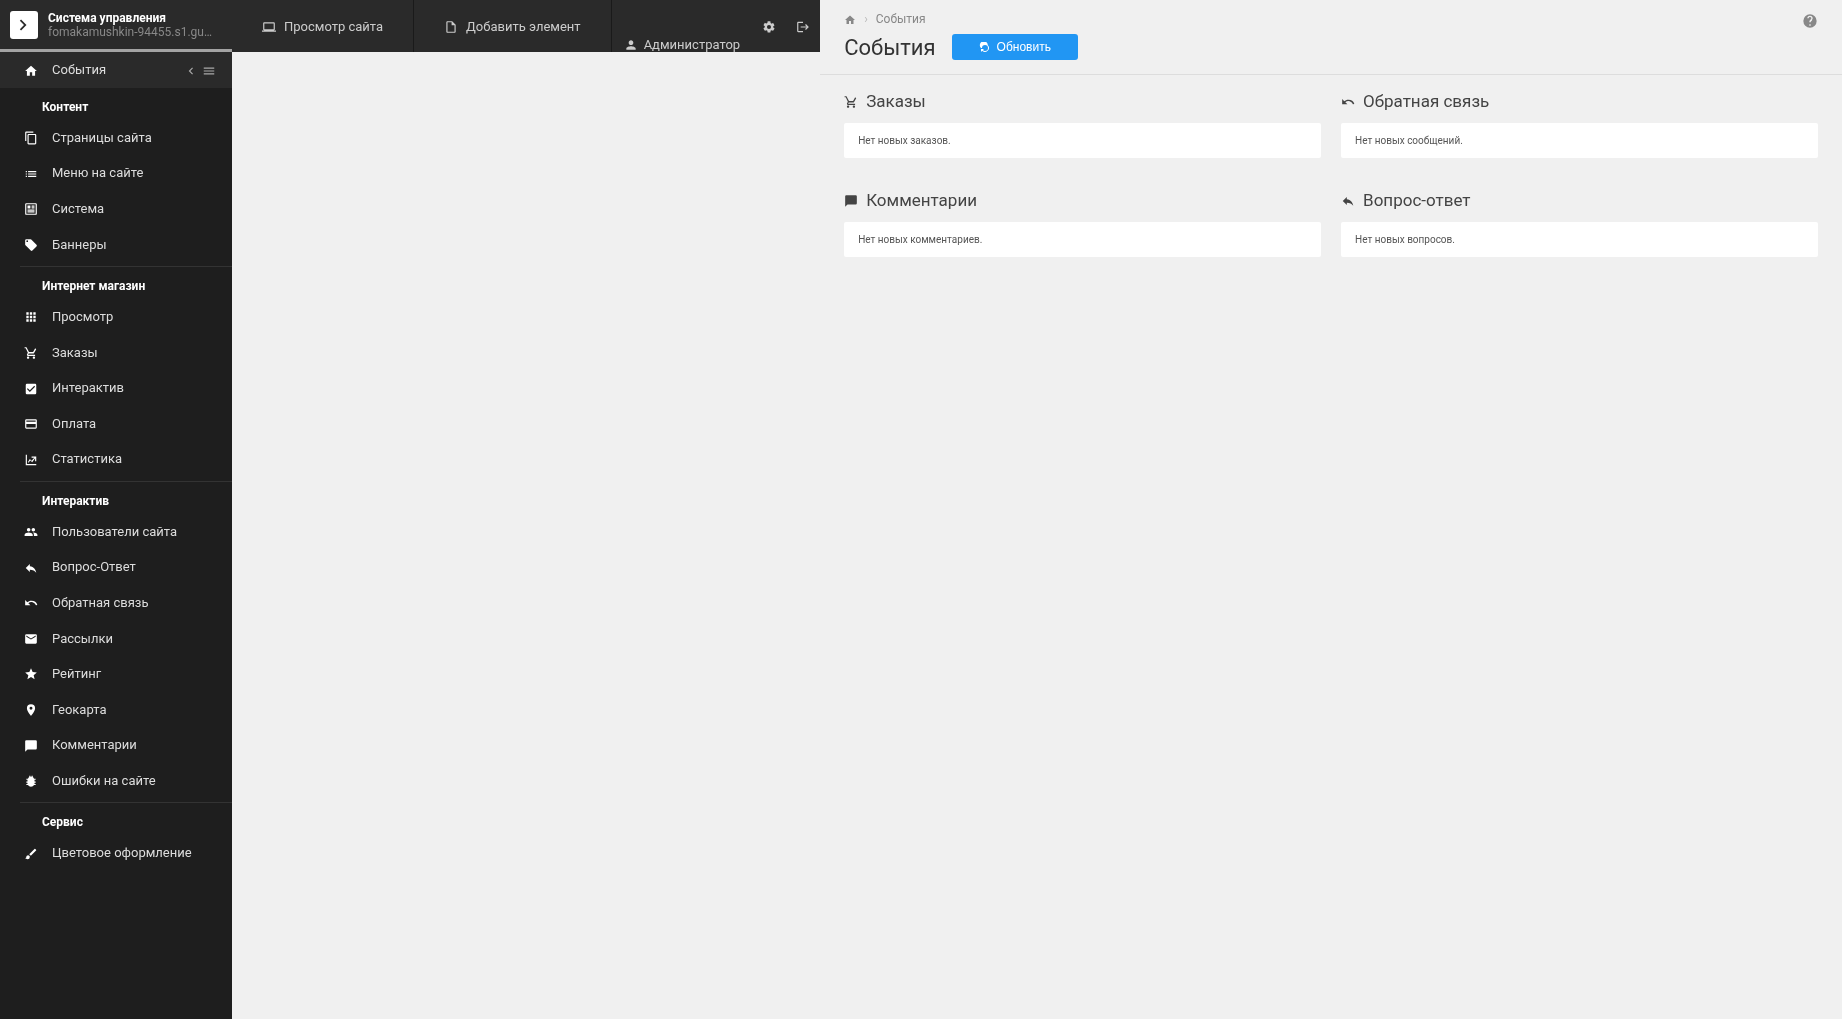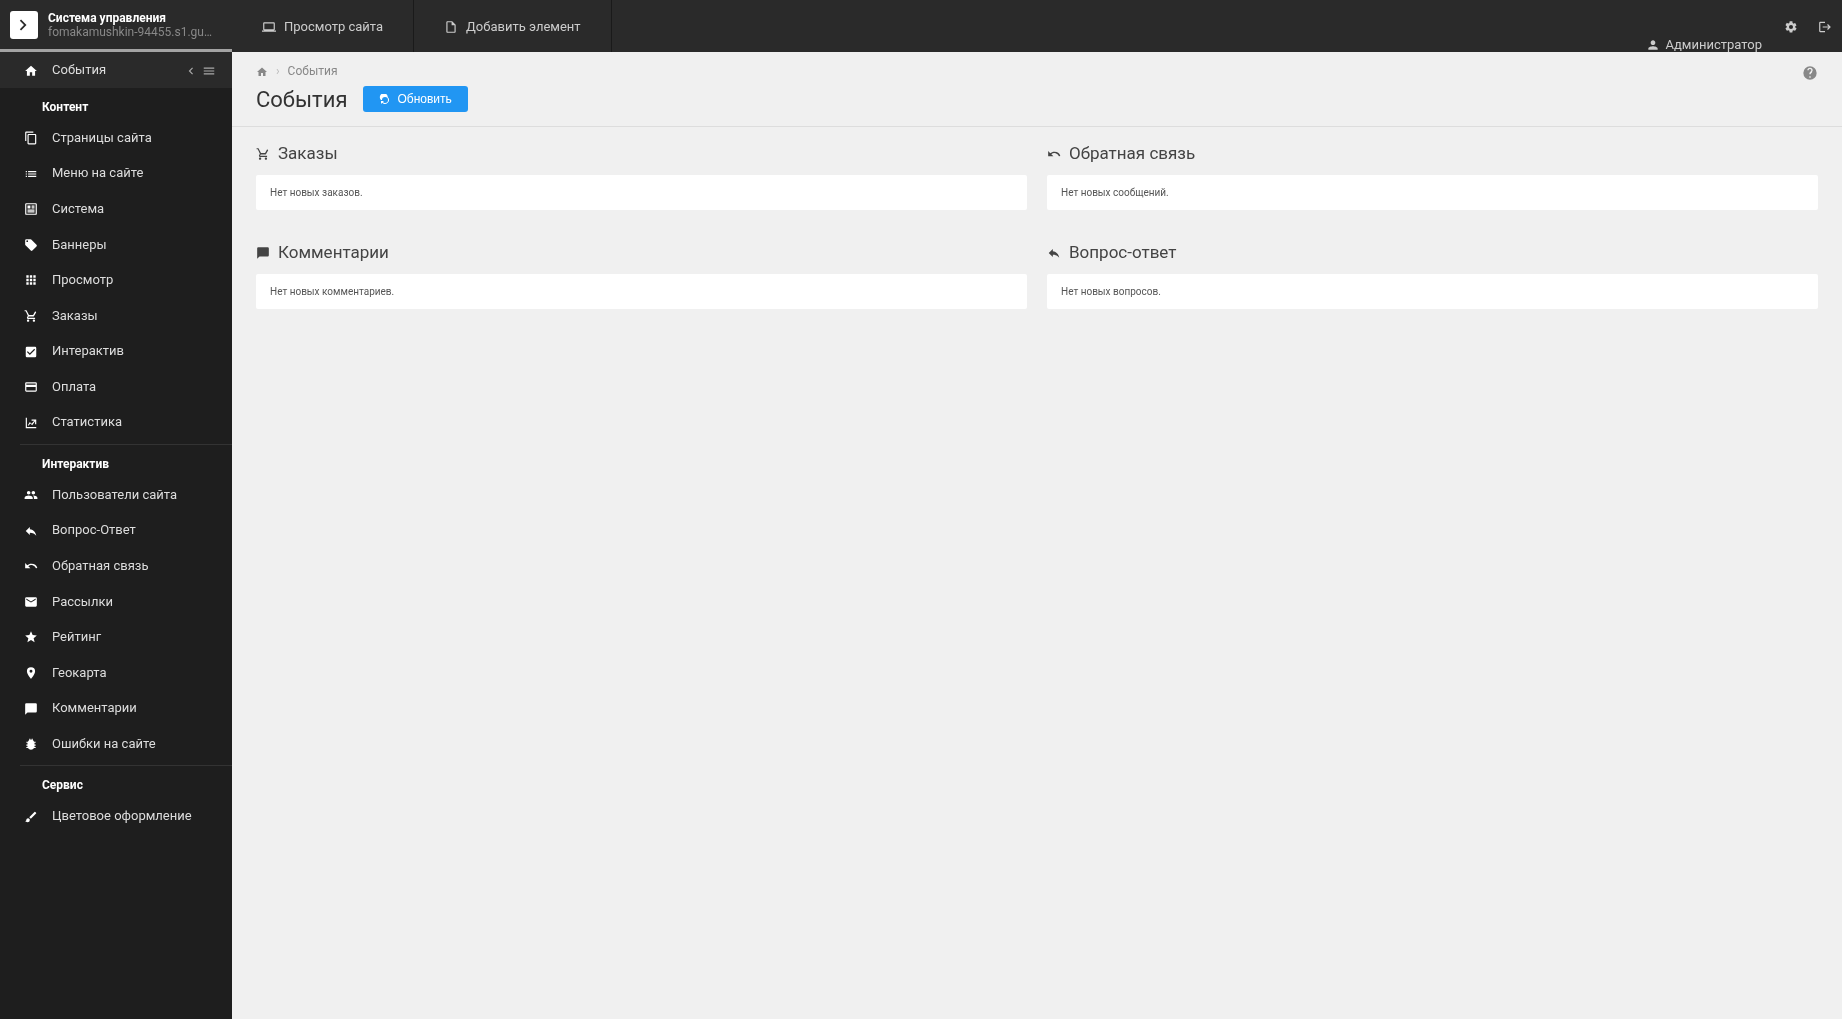--- a/index.html
+++ b/index.html
@@ -67,21 +67,21 @@
   font-size: 12px;
   font-weight: bold;
   color: #fff;
   border-top: 1px solid #333;
   margin-top: 4px;
   margin-left: 20px;
 }
 .nav-section:first-of-type { border-top: none; margin-top: 0; }
 
 
-.main { flex: 1; display: flex; flex-direction: column; }
+.main { flex: 1; display: flex; flex-direction: row; }
 
 
 .topbar {
   height: 52px;
   background: #2a2a2a;
   display: flex;
   align-items: stretch;
   color: #ccc;
 }
 .top-btn {
@@ -140,21 +140,21 @@
 .page-title {
   font-size: 22px;
   font-weight: 400;
   color: #333;
   margin-right: 16px;
 }
 .btn-refresh {
   background: #2196f3;
   color: #fff;
   border: none;
-  padding: 6px 16px;
+  padding: 6px 27px;
   border-radius: 3px;
   cursor: pointer;
   font-size: 12px;
   display: flex;
   align-items: center;
 }
 .btn-refresh .ticon { margin-right: 6px; }
 
 .panels {
   display: grid;
@@ -328,20 +328,21 @@
                 <use href="#i-news"></use>
               </svg></span>
             <span>Система</span>
           </div>
           <div class="nav-item">
             <span class="nav-icon"><svg class="svgicon">
                 <use href="#i-tag"></use>
               </svg></span>
             <span>Баннеры</span>
           </div>
+          <div class="nav-section">Интернет магазин</div>
           <div class="nav-item">
             <span class="nav-icon"><svg class="svgicon">
                 <use href="#i-grid"></use>
               </svg></span>
             <span>Просмотр</span>
           </div>
           <div class="nav-item">
             <span class="nav-icon"><svg class="svgicon">
                 <use href="#i-cart"></use>
               </svg></span>

